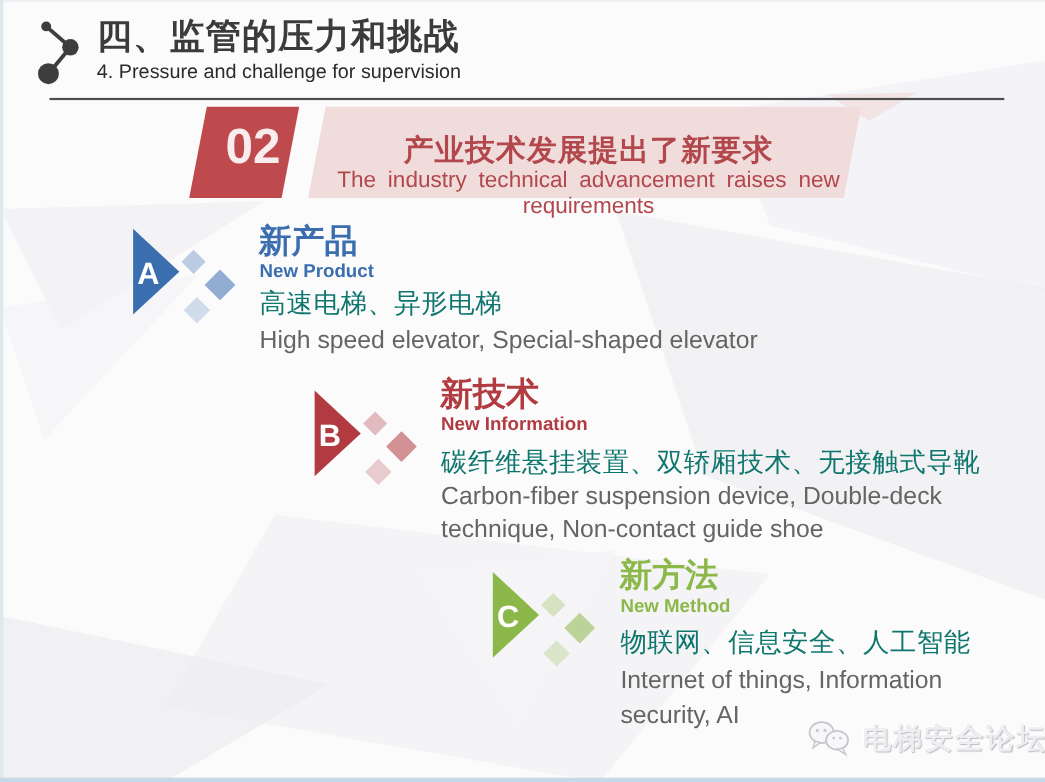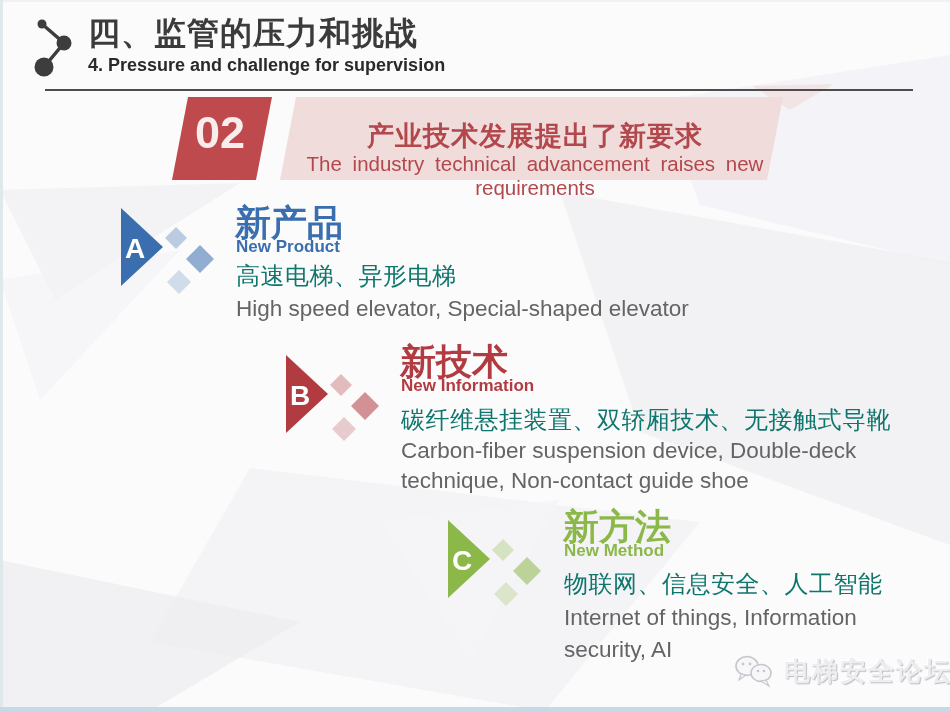--- a/index.html
+++ b/index.html
@@ -23,51 +23,51 @@
 
   
   .header-icon { position: absolute; left: 26px; top: 6px; }
   .header-title {
     position: absolute; left: 88px; top: 12px;
     font-size: 32px; font-weight: bold; color: #3b3b3b; letter-spacing: 1px;
     white-space: nowrap;
   }
   .header-subtitle {
     position: absolute; left: 88px; top: 55px;
-    font-size: 18px; font-weight: bold; color: #2a2a2a;
+    font-size: 18px; font-weight: normal; color: #2a2a2a;
     white-space: nowrap;
   }
   .header-rule {
     position: absolute; left: 45px; top: 89px;
     width: 868px; height: 2px; background: #4d4d4d;
   }
 
   
   .banner-svg { position: absolute; left: 0; top: 95px; }
   .banner-number {
-    position: absolute; left: 182px; top: 107px; width: 76px;
+    position: absolute; left: 192px; top: 107px; width: 76px;
     text-align: center;
     font-size: 45px; font-weight: bold; color: #f8ecec;
   }
   .banner-textblock {
     position: absolute; left: 302px; top: 100px; width: 466px;
     text-align: center;
   }
   .banner-title-zh {
     font-size: 27px; font-weight: bold; color: #b2474c;
     letter-spacing: 1px; line-height: 32px; margin-top: 20px;
   }
   .banner-title-en {
     font-size: 20.5px; color: #b2474c; line-height: 24px;
     word-spacing: 5px;
   }
 
   
   .marker { position: absolute; }
-  .sec-title-zh { position: absolute; font-size: 36px; font-weight: bold; white-space: nowrap; }
+  .sec-title-zh { position: absolute; font-size: 30px; font-weight: bold; white-space: nowrap; }
   .sec-title-en { position: absolute; font-size: 17px; font-weight: bold; white-space: nowrap; }
   .sec-body-zh  { position: absolute; font-size: 24px; color: #0f766e; white-space: nowrap; letter-spacing: 0.5px; }
   .sec-body-en  { position: absolute; font-size: 22.5px; color: #646464; line-height: 30px; }
 
   .blue  { color: #3a6eae; }
   .red   { color: #b13b40; }
   .green { color: #8cb84a; }
 
   
   .watermark { position: absolute; left: 732px; top: 652px; display: flex; align-items: center; }

